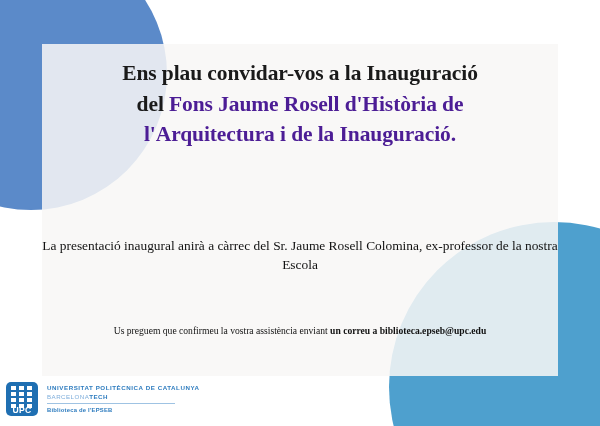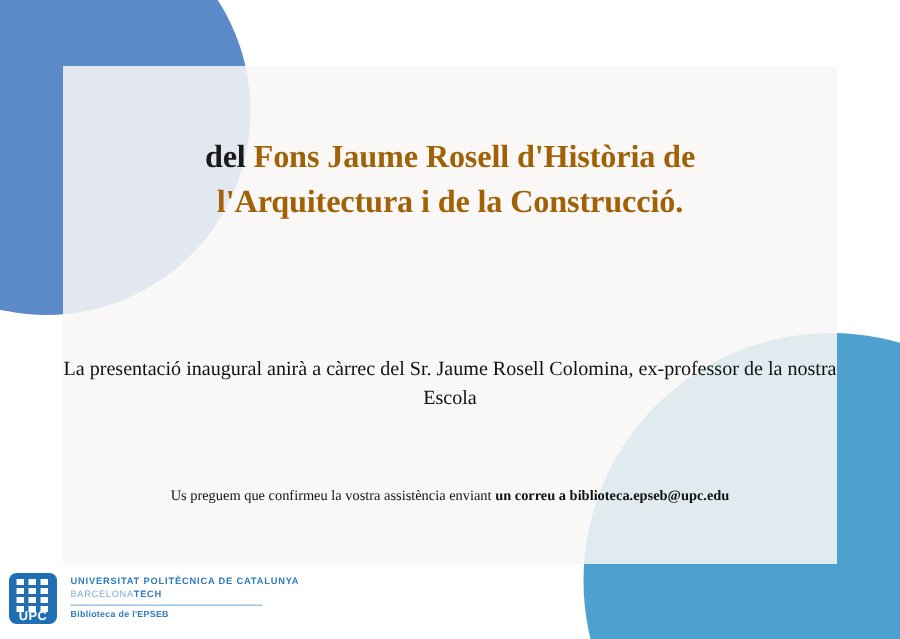--- a/index.html
+++ b/index.html
@@ -70,21 +70,21 @@
     top: 14px;
     width: 516px;
     text-align: center;
     font-size: 21.5px;
     line-height: 1.42;
     font-weight: bold;
     color: #1a1a1a;
     letter-spacing: -0.1px;
   }
   .headline .accent {
-    color: #a16207;
+    color: #4c1d95;
   }
 
   .para {
     position: absolute;
     left: 0;
     width: 516px;
     text-align: center;
     color: #111111;
   }
 
@@ -199,23 +199,23 @@
 <div id="poster">
 
   <div class="shape-circle-left"></div>
   <div class="shape-circle-bottomright"></div>
 
   <div class="content-card"></div>
 
   <div class="text-layer">
 
     <div class="headline">
-      <br>
+      <span>Ens plau convidar-vos a la Inauguració</span><br>
       <span>del </span><span class="accent">Fons Jaume Rosell d'Història de</span><br>
-      <span class="accent">l'Arquitectura i de la Construcció</span><span class="accent">.</span>
+      <span class="accent">l'Arquitectura i de la Inauguració</span><span class="accent">.</span>
     </div>
 
 
     <div class="para para-speaker">La presentació inaugural anirà a càrrec del Sr. Jaume Rosell Colomina, ex-professor de la nostra Escola</div>
 
     <div class="para para-rsvp">
       <span>Us preguem que confirmeu la vostra assistència enviant </span><b>un correu a biblioteca.epseb@upc.edu</b>
     </div>
 
   </div>

